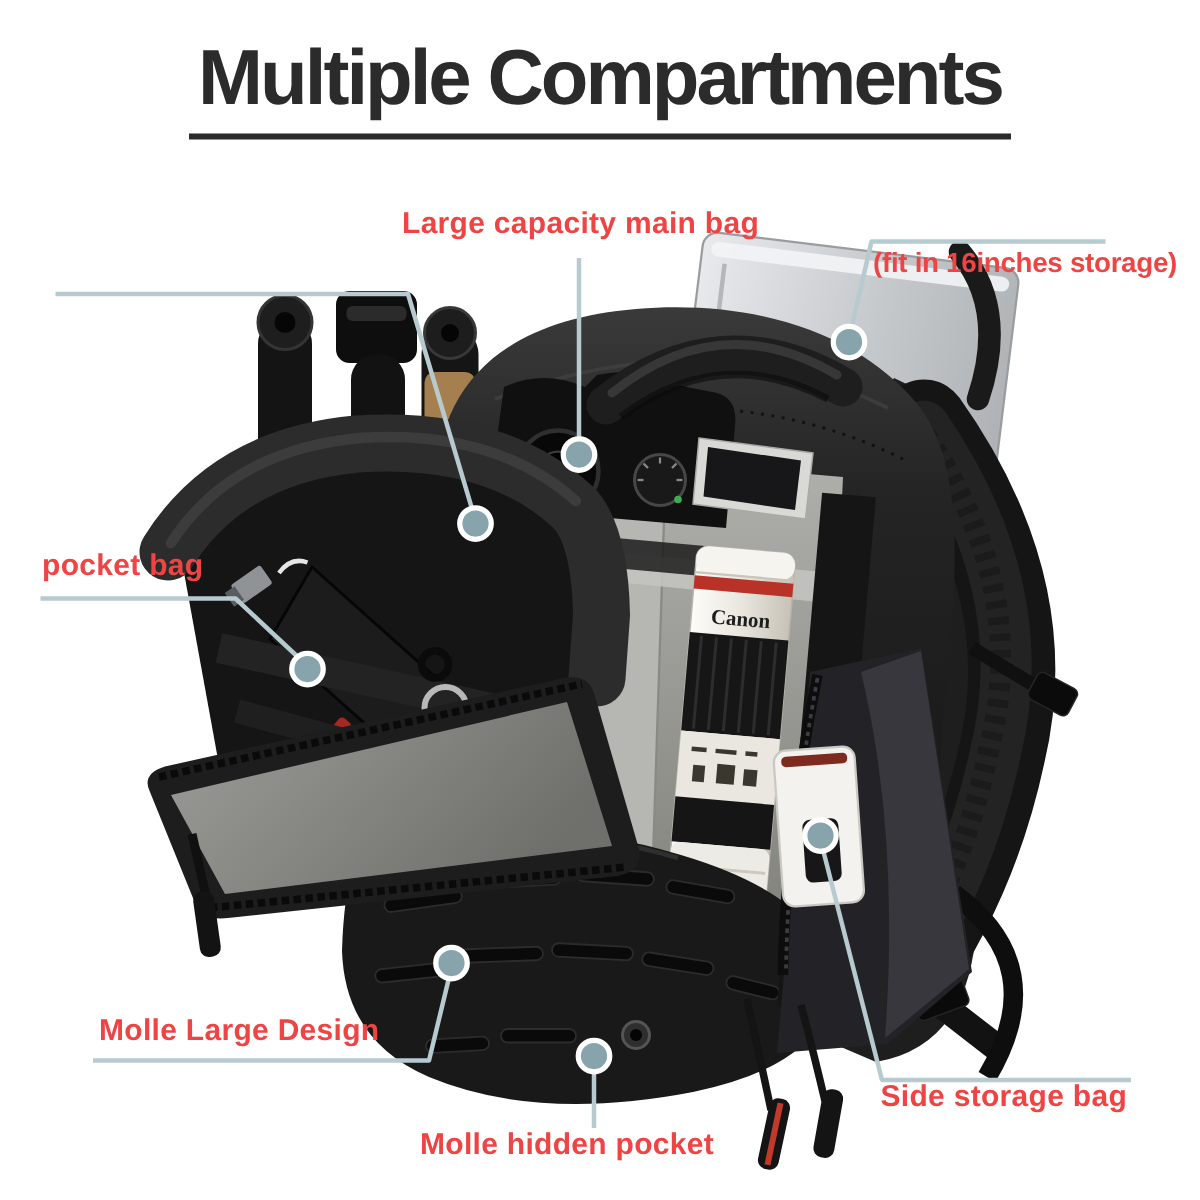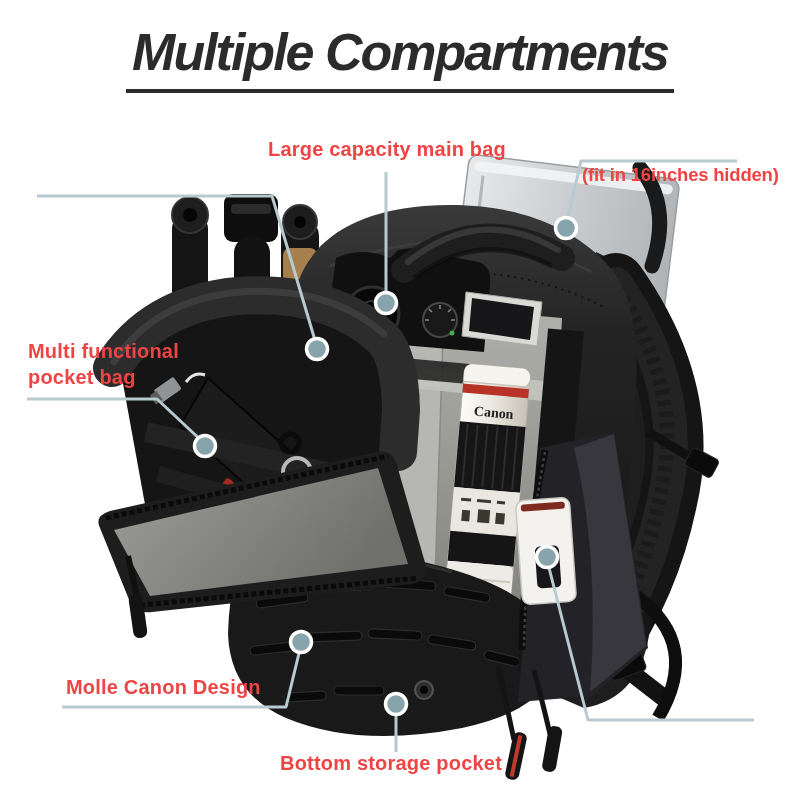--- a/index.html
+++ b/index.html
@@ -1,20 +1,20 @@
 <!DOCTYPE html>
 <html><head>
 <meta charset="utf-8">
 <style>
   html,body{margin:0;padding:0;background:#ffffff;}
   body{width:800px;height:800px;position:relative;overflow:hidden;
        font-family:"Liberation Sans",sans-serif;}
   .stage{position:absolute;inset:0;width:800px;height:800px;}
   .art{position:absolute;left:0;top:0;}
-  .title-wrap{position:absolute;left:0;right:0;top:22px;text-align:center;font-style:italic;}
+  .title-wrap{position:absolute;left:0;right:0;top:22px;text-align:center;}
   .title{display:inline-block;margin:0;font-size:52px;font-weight:700;
          letter-spacing:-2px;color:#2b2b2b;border-bottom:4px solid #2b2b2b;
          padding:0 6px 7px 6px;white-space:nowrap;}
   .label{position:absolute;color:#ef4444;font-size:20px;font-weight:700;
          white-space:nowrap;letter-spacing:.2px;}
   .label.sub{font-size:18.5px;letter-spacing:-.2px;}
 </style>
 </head>
 <body>
 
@@ -250,24 +250,24 @@
       <circle cx="547" cy="557" r="10.5"></circle>
     </g>
   </svg>
 
   <div class="title-wrap">
     <h1 class="title">Multiple Compartments</h1>
   </div>
 
   <div class="label" style="left:268px;top:138px">Large capacity main bag</div>
 
-  <div class="label sub" style="left:582px;top:164px">(fit in 16inches hidden)</div>
-
-
-  <div class="label" style="left:28px;top:340px">Multi functional</div>
+  <div class="label sub" style="left:582px;top:164px">(fit in 16inches storage)</div>
+
+
   <div class="label" style="left:28px;top:366px">pocket bag</div>
 
-  <div class="label" style="left:66px;top:676px">Molle Canon Design</div>
-
-  <div class="label" style="left:280px;top:752px">Bottom storage pocket</div>
-
+  <div class="label" style="left:66px;top:676px">Molle Large Design</div>
+
+  <div class="label" style="left:280px;top:752px">Molle hidden pocket</div>
+
+  <div class="label" style="left:587px;top:720px">Side storage bag</div>
 
 </div>
 
 </body></html>

